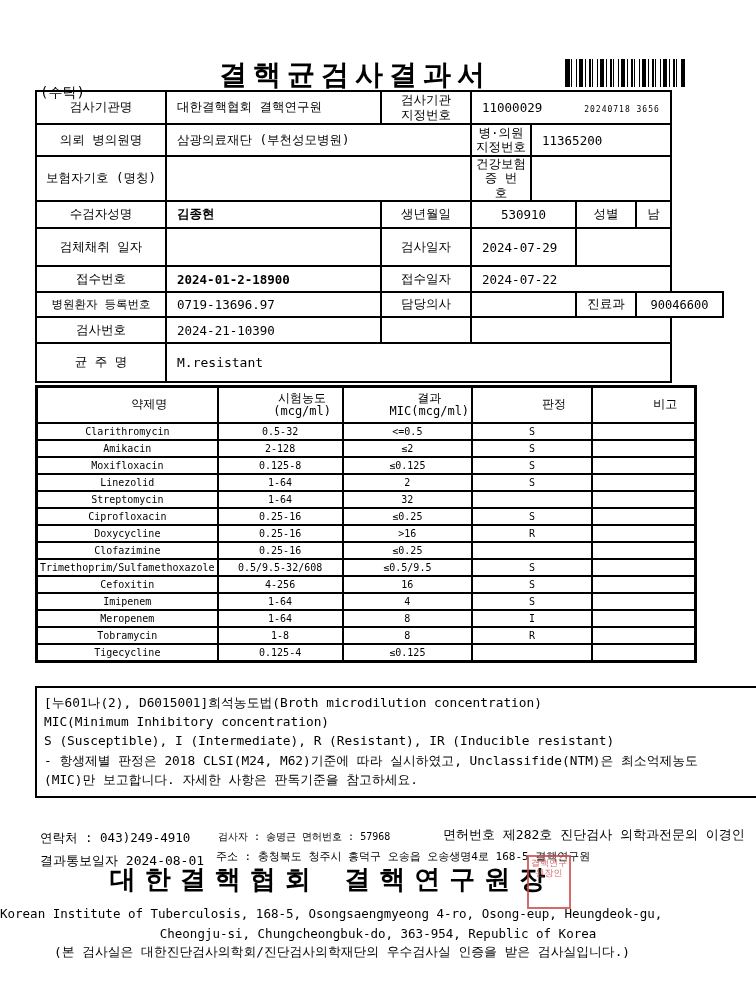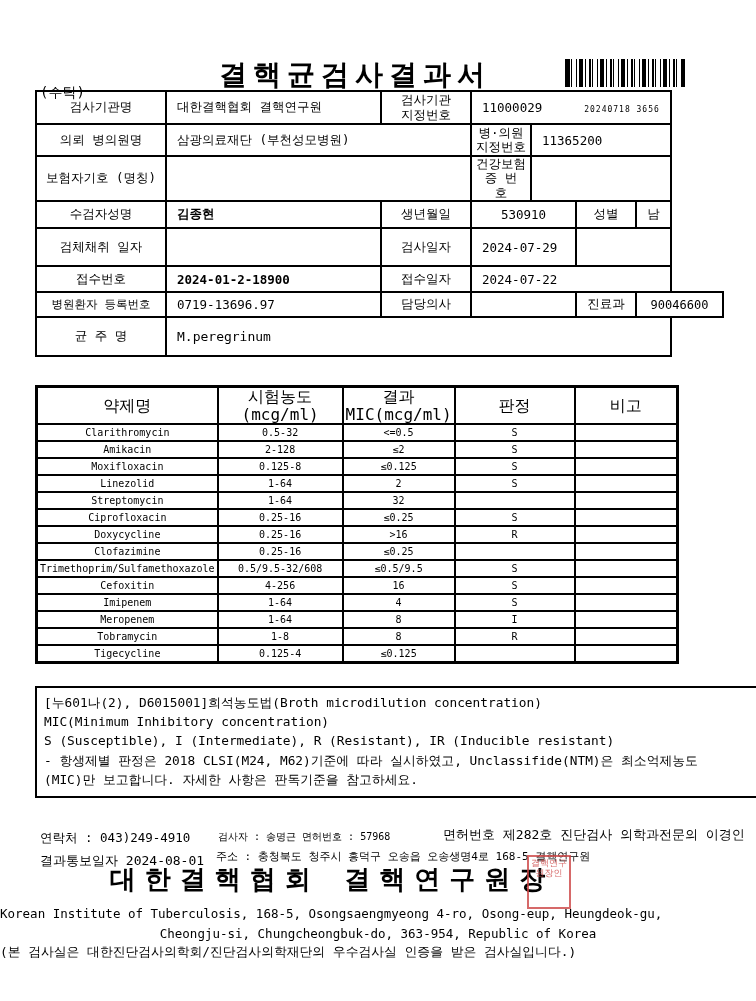--- a/index.html
+++ b/index.html
@@ -31,39 +31,39 @@
   td.nob{border:none;}
   td.lab{text-align:center;}
   td.val{text-align:left;padding-left:10px;white-space:nowrap;}
   td.ctr{text-align:center;}
   .b{font-weight:bold;}
   .info-table{left:35px;top:90px;}
   .info-table td.lab{font-size:12.5px;line-height:1.15;}
   
   .drug-table{left:35px;top:385px;border:3px solid #000;}
   .drug-table td{font-size:10px;text-align:center;padding:0 2px;line-height:1.1;}
-  .drug-table tr.hdr td{font-size:16px;height:34px;}
+  .drug-table tr.hdr td{font-size:12px;height:34px;padding-left:46px;}
   .drug-table tr.dr td{height:15px;}
   
   .note-box{left:35px;top:686px;width:741px;height:112px;border:2px solid #000;
     box-sizing:border-box;padding:5px 7px;font-size:12.8px;line-height:1.5;}
   
   .f-contact{left:40px;top:830px;font-size:12.5px;}
   .f-examiner{left:218px;top:822px;font-size:10px;margin-top:8px;}
   .f-specialist{left:443px;top:826px;font-size:13px;}
   .f-repdate{left:40px;top:852px;font-size:13px;}
   .f-address{left:216px;top:849px;font-size:11px;text-align:right;}
   .org-title{left:32px;top:862px;width:600px;text-align:center;
     font-size:26px;font-weight:bold;letter-spacing:9px;white-space:nowrap;}
   .stamp{left:527px;top:855px;width:38px;height:48px;border:2px solid #cc4444;
     color:#cc4444;opacity:.8;font-size:9px;line-height:1.15;overflow:hidden;
     text-align:center;word-break:break-all;padding:1px;}
   .eng1{left:0;top:906px;width:756px;text-align:left;font-size:12.5px;}
   .eng2{left:0;top:926px;width:756px;text-align:center;font-size:12.5px;}
-  .cert{left:0;top:944px;width:684px;font-size:12.8px;}
+  .cert{left:0;top:944px;width:684px;text-align:center;font-size:12.8px;}
 </style>
 </head>
 <body>
 
 <div class="abs consign">(수탁)</div>
 <div class="abs doc-title">결핵균검사결과서</div>
 
 <div class="abs barcode-wrap">
   <div class="barcode"></div>
   <div class="barcode-num">20240718 3656</div>
@@ -130,23 +130,30 @@
     <td class="nob"></td>
   </tr>
   <tr style="height:25px">
     <td class="lab" style="font-size:11.5px">병원환자 등록번호</td>
     <td class="val">0719-13696.97</td>
     <td class="lab">담당의사</td>
     <td class="val" colspan="2"></td>
     <td class="lab">진료과</td>
     <td class="ctr" colspan="2" style="font-size:12px">90046600</td>
   </tr>
+  <tr style="height:26px">
+    <td class="lab">검사번호</td>
+    <td class="val">2024-21-10390</td>
+    <td class="lab"></td>
+    <td class="val" colspan="4"></td>
+    <td class="nob"></td>
+  </tr>
   <tr style="height:39px">
     <td class="lab">균 주 명</td>
-    <td class="val" colspan="6" style="font-size:13px">M.peregrinum</td>
+    <td class="val" colspan="6" style="font-size:13px">M.resistant</td>
     <td class="nob"></td>
   </tr>
 </tbody>
   </table>
 
 <table class="abs drug-table">
   <colgroup>
     <col style="width:180px">
       <col style="width:125px">
       <col style="width:105px">

